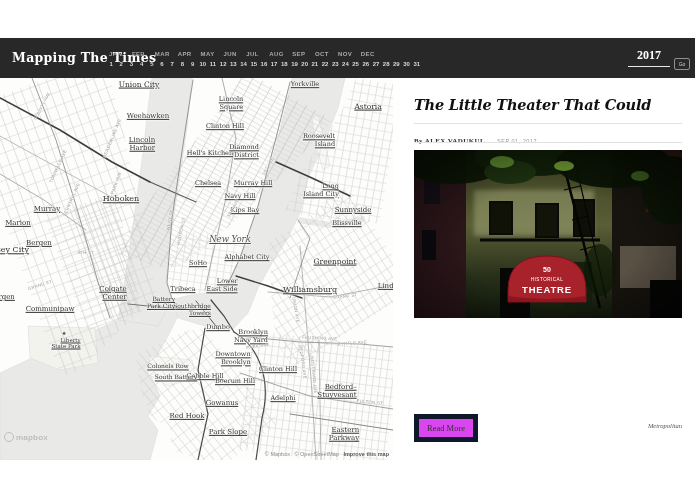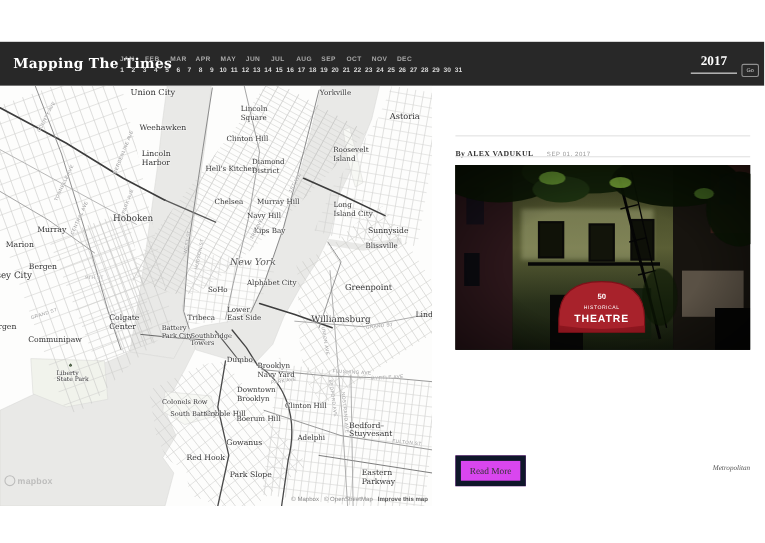--- a/index.html
+++ b/index.html
@@ -20,22 +20,22 @@
        font-weight:bold;font-size:12px;text-align:center;padding:2px 0 3px 0;outline:none;}
   .go-btn{position:absolute;left:674px;top:20px;width:16px;height:12px;background:transparent;
        border:1px solid #8f8f8f;border-radius:2px;color:#cfcfcf;
        font-family:"Liberation Sans",sans-serif;font-size:5px;line-height:10px;text-align:center;
        padding:0;cursor:pointer;}
   
   .map{position:absolute;left:0;top:78px;width:393px;height:382px;background:#fdfdfc;overflow:hidden;}
   .map svg.base{position:absolute;left:0;top:0;}
   .map-labels{position:absolute;left:0;top:0;width:393px;height:382px;pointer-events:none;}
   .place{position:absolute;transform:translate(-50%,-50%);font-family:"DejaVu Serif",serif;
-         color:#333;white-space:pre-line;text-align:left;line-height:1.18;
-         text-shadow:0 0 2px #fff,0 0 2px #fff,0 0 1px #fff;}
+         color:#333;white-space:pre-line;text-align:right;line-height:1.18;
+         text-shadow:0 0 2px #fff,0 0 2px #fff,0 0 1px #fff;text-decoration:underline;}
   .place.it{font-style:italic;color:#555;}
   .street{position:absolute;font-family:"Liberation Sans",sans-serif;font-size:4.3px;
          color:#999;letter-spacing:.35px;white-space:nowrap;
          text-shadow:0 0 1px #fff,0 0 1px #fff;}
   .tree-icon{position:absolute;font-size:6px;color:#46593f;transform:translate(-50%,-50%);}
   .map-attrib{position:absolute;right:4px;bottom:3px;font-family:"Liberation Sans",sans-serif;
          font-size:5.5px;color:#8a8a8a;}
   .map-attrib a{color:#8a8a8a;text-decoration:none;margin-left:3px;cursor:pointer;}
   .map-attrib a.improve{color:#555;font-weight:bold;}
   .mapbox-logo{position:absolute;left:4px;bottom:18px;display:flex;align-items:center;
@@ -605,20 +605,21 @@
       <span class="m-word">mapbox</span>
     </div>
     <div class="map-attrib">
       <a>© Mapbox</a>
       <a>© OpenStreetMap</a>
       <a class="improve">Improve this map</a>
     </div>
   </div>
 
   <div class="article">
+    <div class="a-title">The Little Theater That Could</div>
     <div class="rule rule1"></div>
     <div class="byline-row">
       <span class="byline">By ALEX VADUKUL</span><span class="a-date">SEP 01, 2017</span>
     </div>
     <div class="rule rule2"></div>
 
     <div class="photo">
       <svg width="268" height="168" viewBox="0 0 268 168">
         <defs>
           <linearGradient id="gGreen" x1="0" y1="0" x2="0" y2="1">

